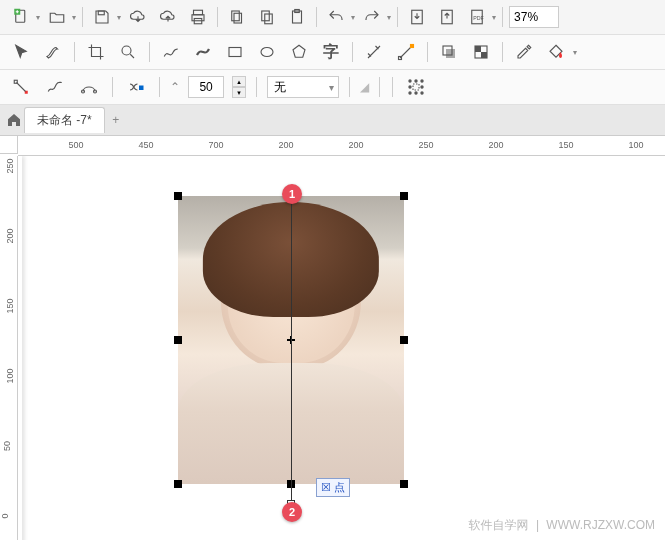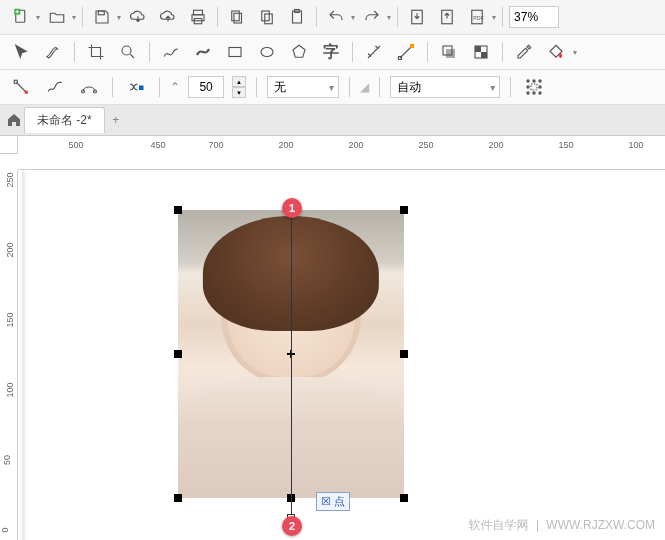--- a/index.html
+++ b/index.html
@@ -22,21 +22,21 @@
 
 .select-box { height: 22px; border: 1px solid #ccc; background: #fff; padding: 0 18px 0 6px; font-size: 12px; position: relative; display: inline-flex; align-items: center; min-width: 60px; }
 .select-box::after { content: "▾"; position: absolute; right: 4px; color: #888; font-size: 10px; }
 
 .tabs { display: flex; align-items: center; padding: 2px 6px; background: #e8e8e8; border-bottom: 1px solid #ccc; gap: 2px; }
 .home-icon { width: 16px; height: 16px; color: #555; }
 .tab { padding: 4px 12px; background: #fff; border: 1px solid #ccc; border-bottom: none; font-size: 12px; color: #444; border-radius: 3px 3px 0 0; }
 .tab-add { width: 18px; height: 18px; display: inline-flex; align-items: center; justify-content: center; color: #888; cursor: pointer; }
 
 .workspace { display: flex; height: calc(540px - 138px); position: relative; }
-.ruler-h { height: 34px; background: #fff; border-bottom: 1px solid #ccc; position: relative; margin-left: 18px; overflow: hidden; }
+.ruler-h { height: 20px; background: #fff; border-bottom: 1px solid #ccc; position: relative; margin-left: 18px; overflow: hidden; }
 .ruler-v { width: 18px; background: #fff; border-right: 1px solid #ccc; position: relative; overflow: hidden; }
 .ruler-corner { width: 18px; height: 18px; background: #fff; border-right: 1px solid #ccc; border-bottom: 1px solid #ccc; position: absolute; top: 0; left: 0; }
 .ruler-h .tick-label { position: absolute; top: 4px; font-size: 9px; color: #666; transform: translateX(-50%); }
 .ruler-v .tick-label { position: absolute; left: 2px; font-size: 9px; color: #666; transform: translateY(-50%) rotate(-90deg); transform-origin: center; }
 
 .canvas-area { flex: 1; background: #fff; position: relative; overflow: hidden; }
 
 .selected-image { position: absolute; left: 160px; top: 40px; width: 226px; height: 288px; }
 .portrait { width: 100%; height: 100%; background: linear-gradient(180deg, #b5b0a8 0%, #d4cfc6 18%, #f0e8de 22%, #e8d6c5 40%, #f5e8db 55%, #e8d8ce 72%, #d8c5b8 100%); border-radius: 2px; position: relative; overflow: hidden; }
 .portrait::before { content:""; position:absolute; left:50%; top:8%; transform:translateX(-50%); width:62%; height:52%; background: radial-gradient(ellipse at 50% 45%, #f5e0d0 0%, #ebd1be 55%, #d8bca8 100%); border-radius: 50% 50% 45% 45%; }
@@ -303,52 +303,49 @@
       <button>▴</button>
       <button>▾</button>
     </div>
   <span class="tb-sep"></span>
   <div class="select-box" style="min-width:72px">
       <span>无</span>
     </div>
   <span class="tb-sep"></span>
   <span style="color:#bbb">◢</span>
   <span class="tb-sep"></span>
-  <div class="select-box" style="min-width:110px">
-      <span>自动</span>
-    </div>
   <span class="tb-sep"></span>
   <button class="tb-btn">
       <svg viewBox="0 0 24 24">
         <rect x="8" y="8" width="8" height="8" stroke-dasharray="2 2"></rect>
         <circle cx="4" cy="4" r="1.5" fill="#555"></circle>
         <circle cx="20" cy="4" r="1.5" fill="#555"></circle>
         <circle cx="4" cy="20" r="1.5" fill="#555"></circle>
         <circle cx="20" cy="20" r="1.5" fill="#555"></circle>
         <circle cx="12" cy="4" r="1.5" fill="#555"></circle>
         <circle cx="12" cy="20" r="1.5" fill="#555"></circle>
         <circle cx="4" cy="12" r="1.5" fill="#555"></circle>
         <circle cx="20" cy="12" r="1.5" fill="#555"></circle>
       </svg>
     </button>
 </div>
 
 <div class="tabs">
   <svg class="home-icon" viewBox="0 0 24 24">
       <path d="M3 11l9-8 9 8v10h-6v-6h-6v6H3z" fill="#666" stroke="none"></path>
     </svg>
-  <div class="tab"><span>未命名 -2*</span></div>
+  <div class="tab"><span>未命名 -7*</span></div>
   <div class="tab-add">+</div>
 </div>
 
 <div style="position:relative">
   <div class="ruler-corner"></div>
   <div class="ruler-h">
     <div class="tick-label" style="left:58px">500</div>
-    <div class="tick-label" style="left:140px">450</div>
+    <div class="tick-label" style="left:128px">450</div>
     <div class="tick-label" style="left:198px">700</div>
     <div class="tick-label" style="left:268px">200</div>
     <div class="tick-label" style="left:338px">200</div>
     <div class="tick-label" style="left:408px">250</div>
     <div class="tick-label" style="left:478px">200</div>
     <div class="tick-label" style="left:548px">150</div>
     <div class="tick-label" style="left:618px">100</div>
   </div>
 </div>
 

